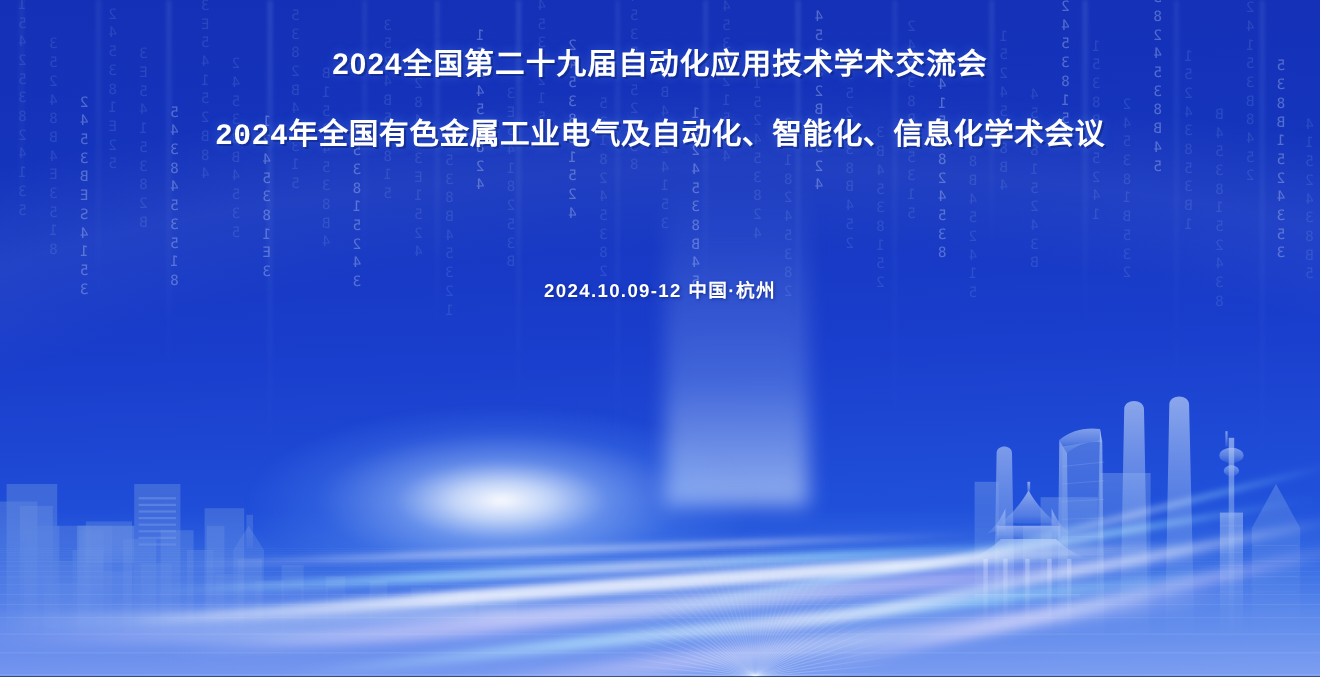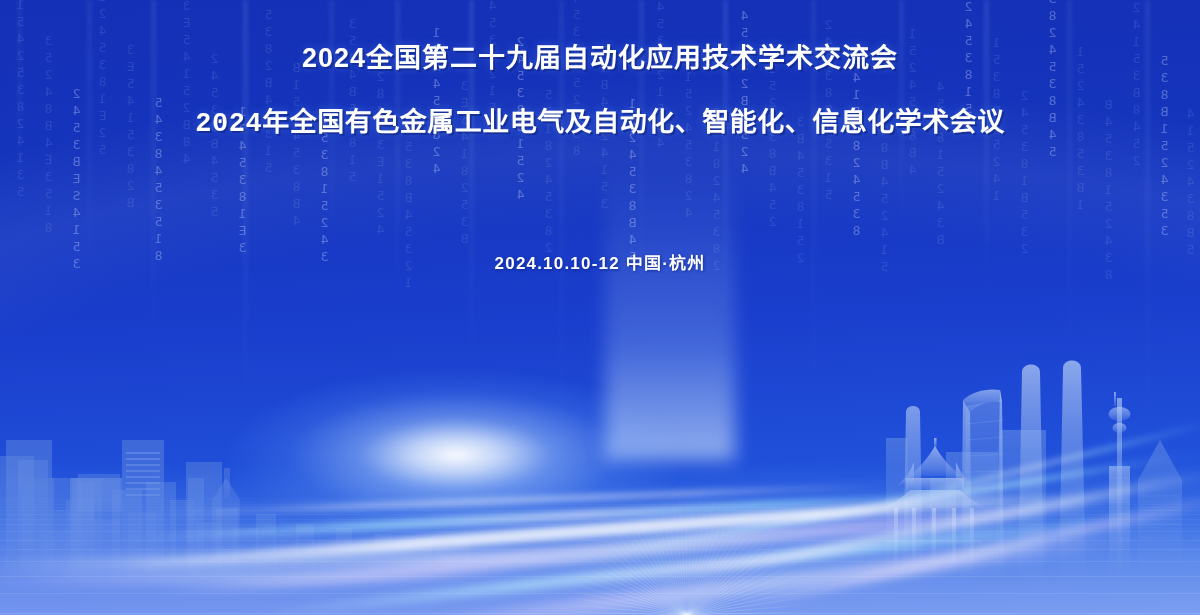--- a/index.html
+++ b/index.html
@@ -513,16 +513,16 @@
       <div class="streak" style="left: -70px; top: 573px; width: 620px; height: 10px; transform: rotate(-0.6deg); background: linear-gradient(to right, rgba(255, 255, 255, 0) 0%, rgb(196, 168, 232) 30%, rgb(255, 255, 255) 52%, rgb(196, 168, 232) 72%, rgba(255, 255, 255, 0) 100%); opacity: 0.4; filter: blur(6px);"></div>
       <div class="streak" style="left: 810px; top: 467.5px; width: 420px; height: 5px; transform: rotate(-14deg); background: linear-gradient(to right, rgba(255, 255, 255, 0) 0%, rgb(156, 232, 255) 30%, rgb(255, 255, 255) 52%, rgb(156, 232, 255) 72%, rgba(255, 255, 255, 0) 100%); opacity: 0.4; filter: blur(3px);"></div>
     </div>
 
   <div class="content">
 
 
     <p class="sub1">2024全国第二十九届自动化应用技术学术交流会</p>
     <p class="sub2">2024年全国有色金属工业电气及自动化、智能化、信息化学术会议</p>
 
-    <p class="date-line">2024.10.10-12 中国·杭州</p>
+    <p class="date-line">2024.10.09-12 中国·杭州</p>
   </div>
 
 </div>
 
 </body></html>

